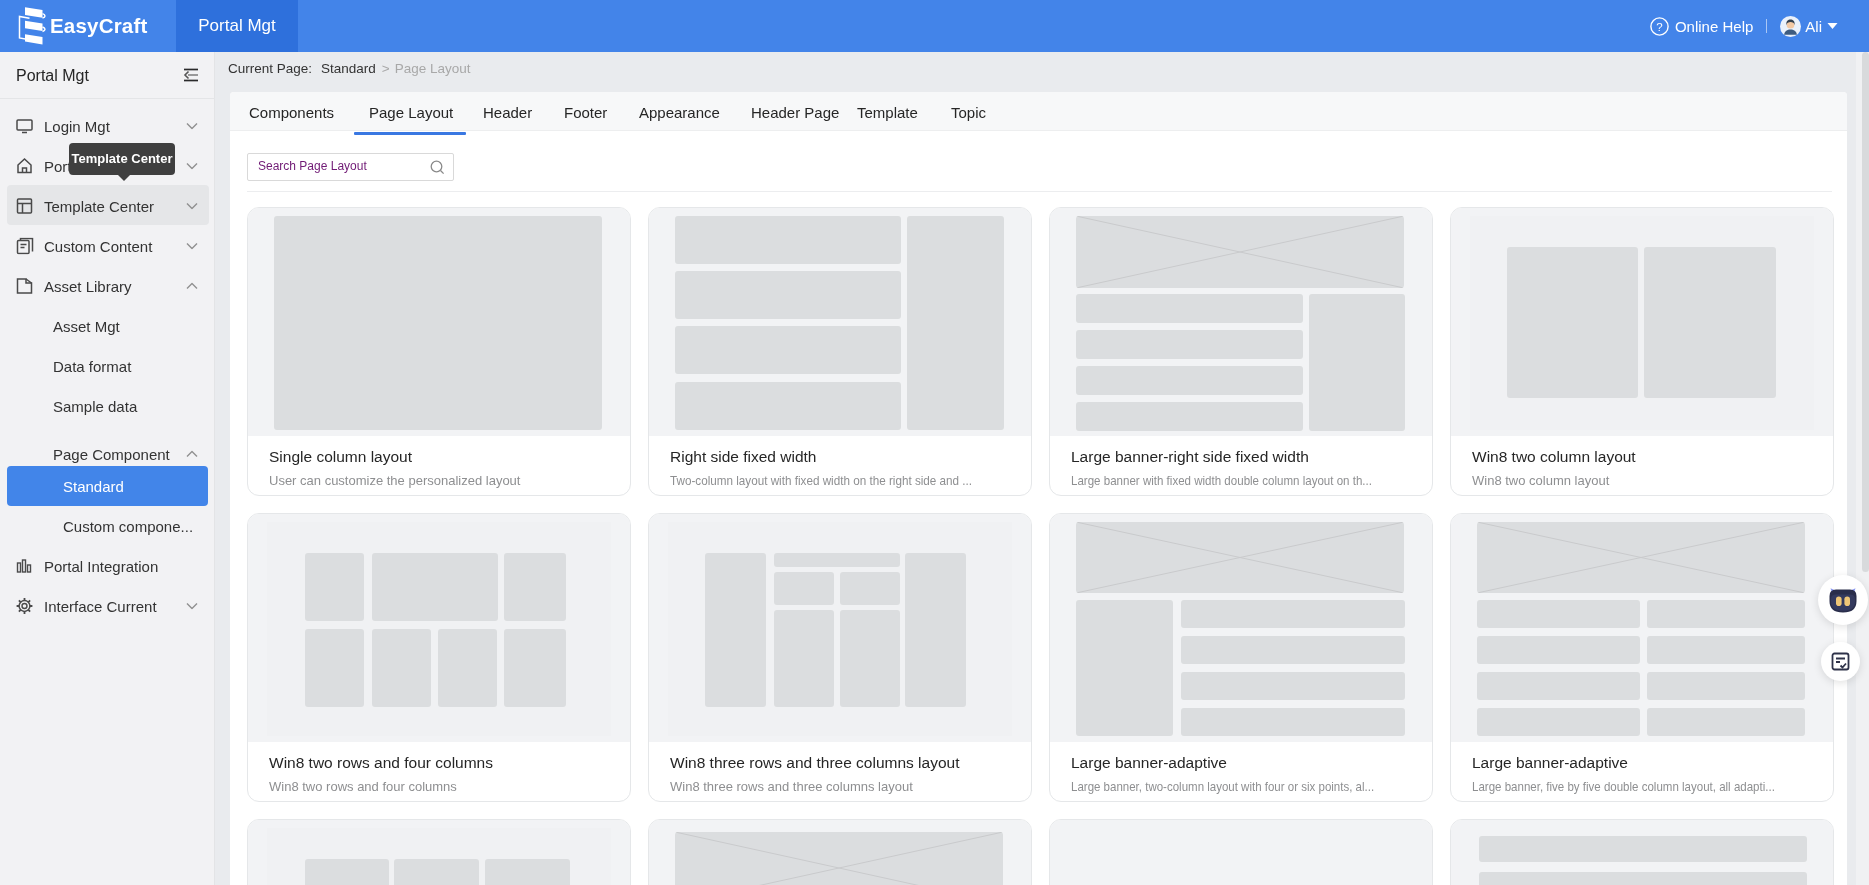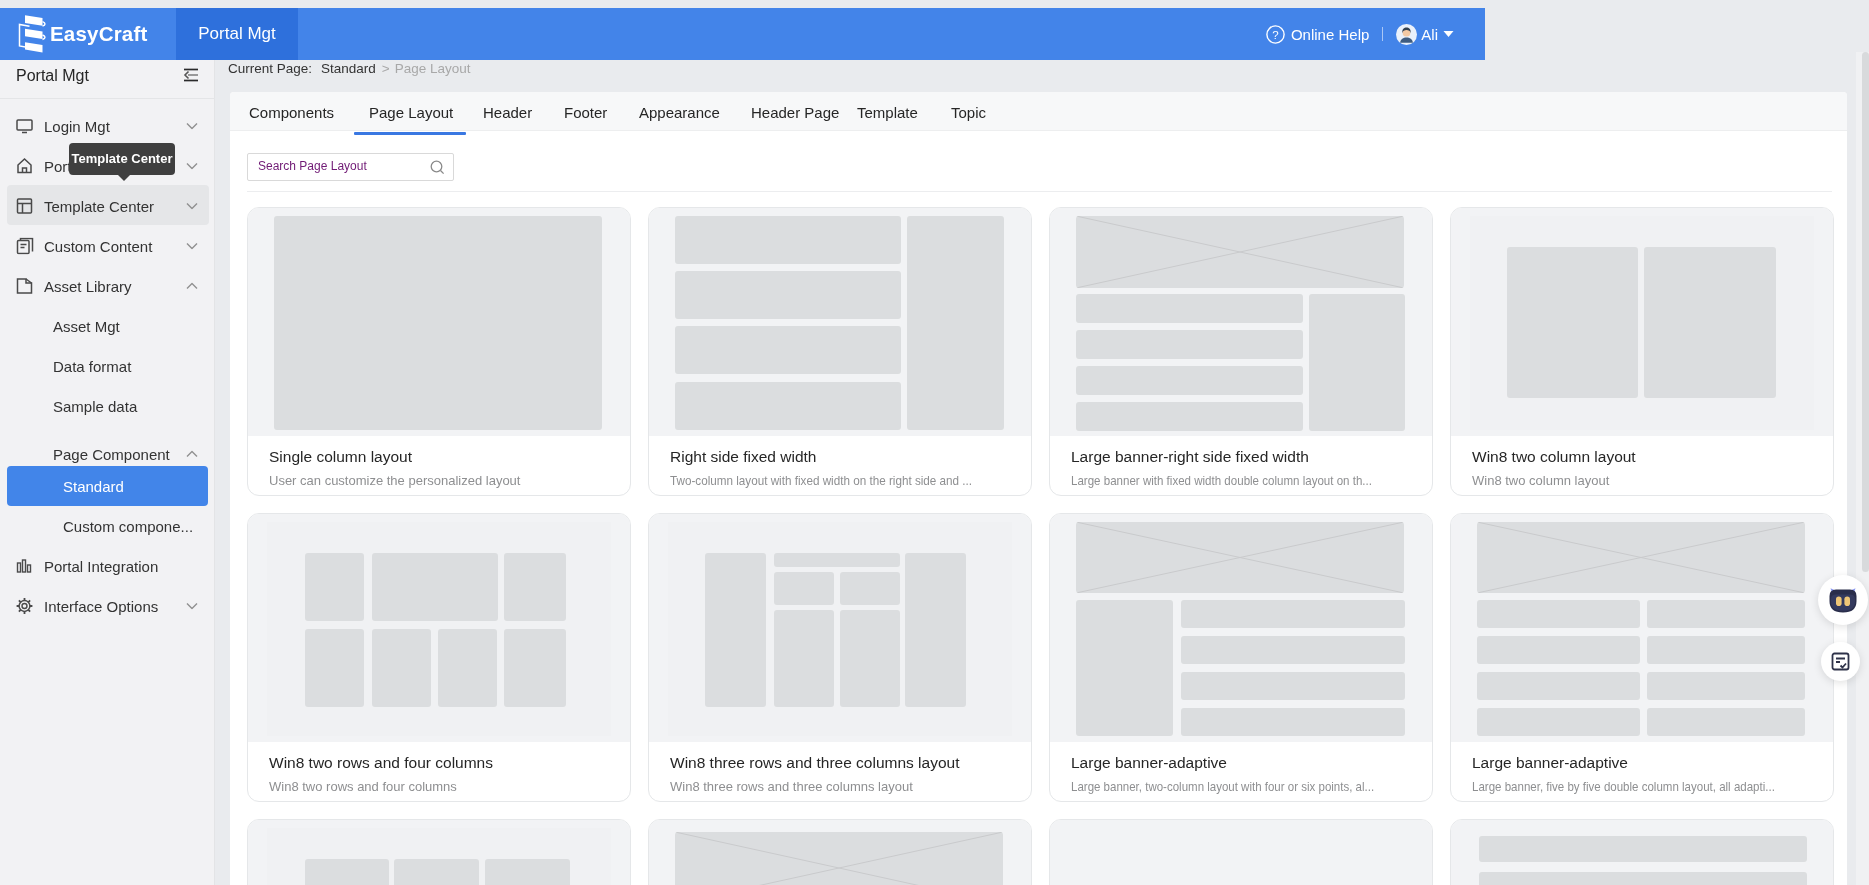--- a/index.html
+++ b/index.html
@@ -1,18 +1,18 @@
 <!DOCTYPE html>
 <html><head>
 <meta charset="utf-8">
 <style>
 *{margin:0;padding:0;box-sizing:border-box}
 html,body{width:1869px;height:885px;overflow:hidden;font-family:"Liberation Sans",sans-serif;background:#E9EBEE}
 
-#header{position:absolute;left:0;top:8px;width:1485px;height:52px;background:#4384E9;z-index:30}
+#header{position:absolute;left:0;top:0;width:1869px;height:52px;background:#4384E9;z-index:30}
 #logo{position:absolute;left:16px;top:6px}
 #brand{position:absolute;left:50px;top:14px;font-size:20.5px;font-weight:bold;color:#fff;letter-spacing:.2px}
 #toptab{position:absolute;left:176px;top:0;width:122px;height:52px;background:#2E70DC;color:#fff;font-size:17px;text-align:center;line-height:52px}
 #hright{position:absolute;right:31px;top:0;height:52px;display:flex;align-items:center;color:#fff}
 
 #side{position:absolute;left:0;top:52px;width:215px;height:833px;background:#F2F2F4;border-right:1px solid #E3E4E6;z-index:20}
 #side .title{position:absolute;left:16px;top:15px;font-size:16px;color:#262626}
 #side .divider{position:absolute;left:0;top:46px;width:215px;height:1px;background:#E4E5E7}
 .mi{position:absolute;left:0;width:215px;height:40px;font-size:15px;color:#333}
 .mi .lbl{position:absolute;left:44px;top:50%;transform:translateY(-50%)}
@@ -181,21 +181,21 @@
           <path d="M8.5 0.6 V3"></path>
           <path d="M8.5 14 V16.4"></path>
           <path d="M0.6 8.5 H3"></path>
           <path d="M14 8.5 H16.4"></path>
           <path d="M2.9 2.9 L4.6 4.6"></path>
           <path d="M12.4 12.4 L14.1 14.1"></path>
           <path d="M14.1 2.9 L12.4 4.6"></path>
           <path d="M4.6 12.4 L2.9 14.1"></path>
         </g>
       </svg>
-    <span class="lbl">Interface Options</span>
+    <span class="lbl">Interface Current</span>
     <svg class="ch" width="12" height="7" viewBox="0 0 12 7">
         <path d="M1 1 L6 6 L11 1" stroke="#909090" stroke-width="1.4" fill="none"></path>
       </svg>
   </div>
   <div id="tooltip">Template Center</div>
 </div>
 
 <div id="crumb"><span>Current Page<span style="letter-spacing:3px">:</span></span><span style="margin-left:6px">Standard</span><span style="color:#A8A8A8;margin-left:6px">&gt;</span><span style="color:#A8A8A8;margin-left:5px">Page Layout</span></div>
 
 <div id="panel">

